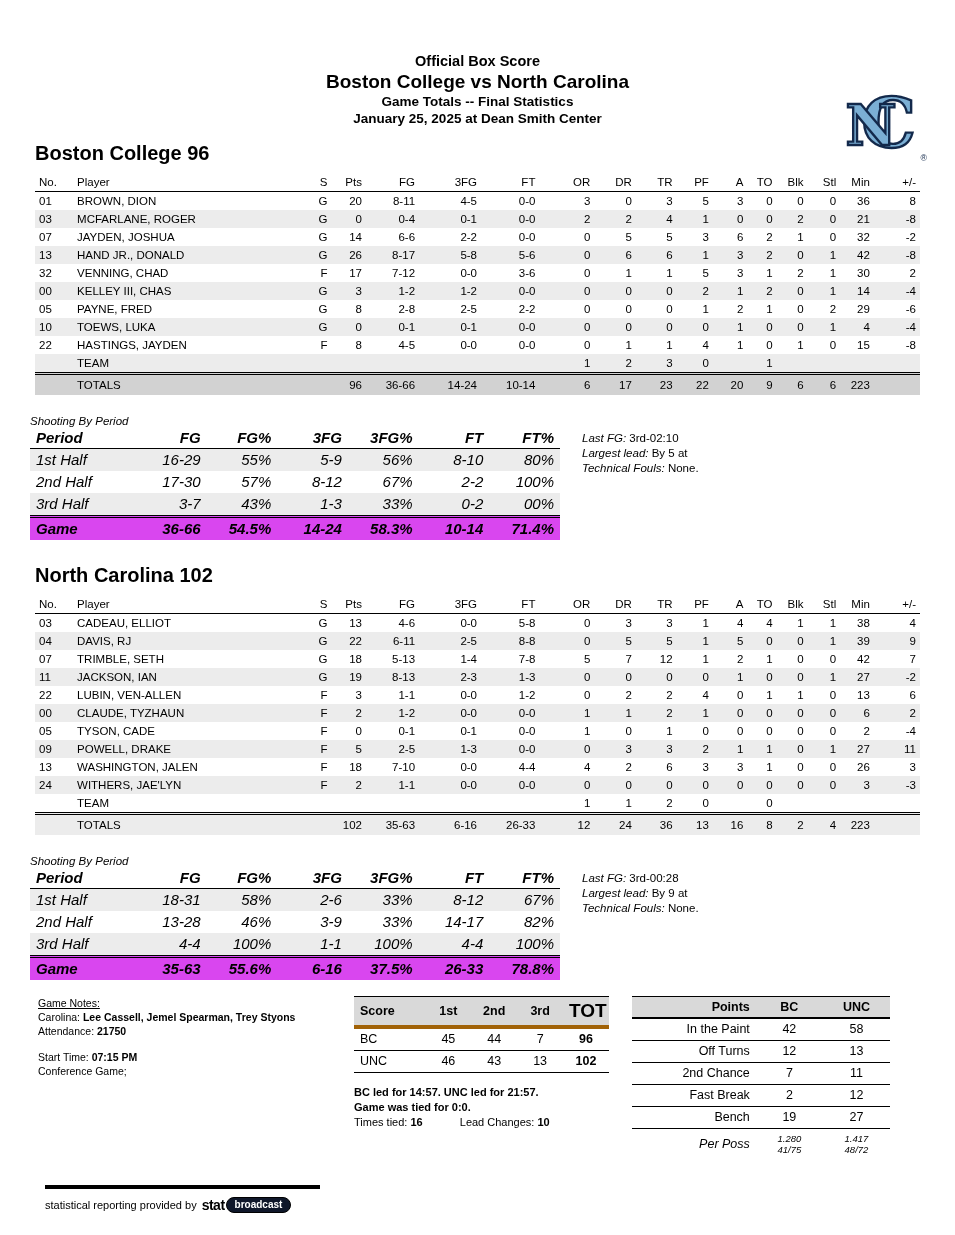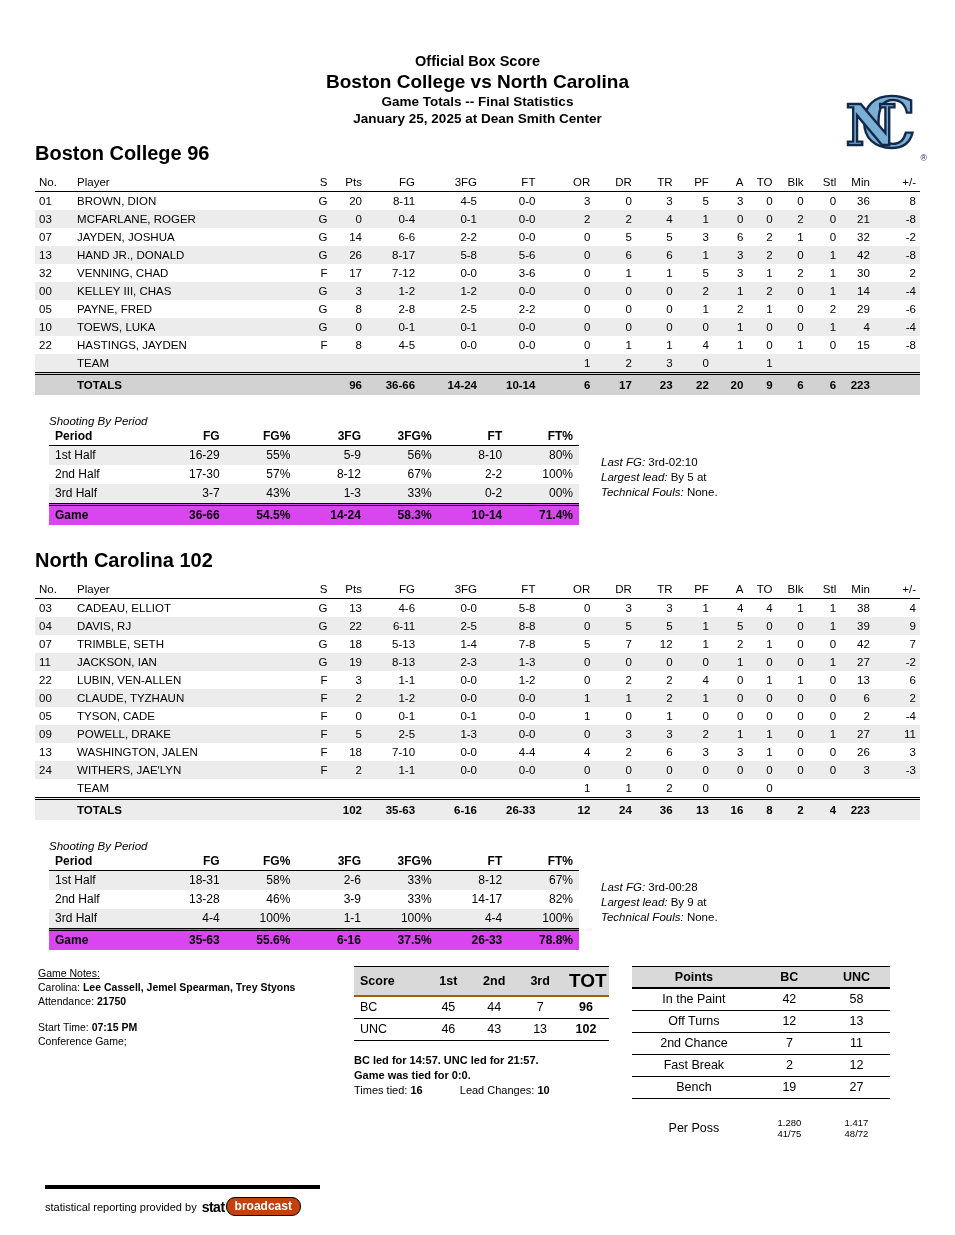--- a/index.html
+++ b/index.html
@@ -31,71 +31,71 @@
   .box th:nth-child(1){width:4.3%} .box th:nth-child(2){width:26.2%}
   .box th:nth-child(3){width:3%}  .box th:nth-child(4){width:3.9%}
   .box th:nth-child(5){width:6%}  .box th:nth-child(6){width:7%}
   .box th:nth-child(7){width:6.6%}.box th:nth-child(8){width:6.2%}
   .box th:nth-child(9){width:4.7%}.box th:nth-child(10){width:4.6%}
   .box th:nth-child(11){width:4.1%}.box th:nth-child(12){width:3.9%}
   .box th:nth-child(13){width:3.3%}.box th:nth-child(14){width:3.5%}
   .box th:nth-child(15){width:3.7%}.box th:nth-child(16){width:3.8%}
   .box th:nth-child(17){width:5.2%}
   .box tbody tr:nth-child(even) { background:#ececec; }
-  .box tr.r-totals { background:#d2d2d2; font-weight:bold; border-top:3px double #000; }
+  .box tr.r-totals { background:#d2d2d2; font-weight:normal; border-top:3px double #000; }
   .box tr.r-totals td { padding-top:4px; padding-bottom:4px; }
 
   
-  .shoot-row { display:flex; margin:20px 0 0 49px;align-items:center; }
+  .shoot-row { display:flex; margin:20px 0 0 30px; }
   .shoot-title { font-style:italic; font-size:11.5px; margin-bottom:1px; }
-  .shoot { width:530px; table-layout:fixed; font-size:12px; }
+  .shoot { width:530px; table-layout:fixed; font-size:15px;font-style:italic; }
   .shoot th { font-weight:bold; text-align:right; padding:1px 6px 2px 6px; border-bottom:1.5px solid #000; }
   .shoot td { text-align:right; padding:2.5px 6px; }
   .shoot th:first-child, .shoot td:first-child { text-align:left; width:20%; }
   .shoot tbody tr:nth-child(odd) { background:#ececec; }
   .shoot tr.r-game { background:#d946ef; font-weight:bold; border-top:3px double #000; }
 
   .team-notes { margin-left:22px; margin-top:16px; font-size:11.5px; line-height:1.3; }
   .team-notes .lbl { font-style:italic; }
 
   
   .bottom { display:flex; margin:16px 0 0 38px; gap:18px; }
   .game-notes { width:298px; font-size:10.5px; line-height:1.35; }
   .game-notes .gn-title { text-decoration:underline; }
   .game-notes b { font-weight:bold; }
   .gn-spacer { height:12px; }
 
   .score-block { width:260px; }
   .score { width:255px; table-layout:fixed; font-size:12.5px; }
   .score th { background:#d9d9d9; font-weight:bold; text-align:center; padding:3px 6px;
-              border-top:1.5px solid #000; border-bottom:2px solid #a16207; }
+              border-top:1.5px solid #000; border-bottom:4px solid #a16207; }
   .score td { text-align:center; padding:3.5px 6px; border-bottom:1.3px solid #000; }
   .score th:first-child, .score td:first-child { text-align:left; width:28%; }
   .score th:last-child { font-size:19px; }
   .score td:last-child { font-weight:bold; }
   .score-notes { margin-top:12px; font-size:11px; line-height:1.4; }
   .score-notes .bold-line { font-weight:bold; }
   .tied-row span.pair { margin-right:34px; }
 
   .points-block { width:262px; }
   .points { width:258px; table-layout:fixed; font-size:12.5px; }
   .points th { background:#d9d9d9; font-weight:bold; text-align:center; padding:3px 6px;
                border-top:1.5px solid #000; border-bottom:2px solid #000; }
   .points td { text-align:center; padding:3.5px 6px; border-bottom:1.3px solid #000; }
-  .points th:first-child, .points td:first-child { text-align:center; width:48%; }
-  .points tr.r-perposs td { font-size:9.5px; line-height:1.2; white-space:pre-line; border-bottom:none; padding-top:18px; }
+  .points th:first-child, .points td:first-child { text-align:right; width:48%; }
+  .points tr.r-perposs td { font-size:9.5px; line-height:1.2; white-space:pre-line; border-bottom:none; padding-top:4px;font-style:italic; }
   .points tr.r-perposs td:first-child { font-size:12.5px; }
 
   
   .footer { position:absolute; left:45px; top:1185px; width:285px; }
   .footer-rule { height:4px; background:#000; width:275px; margin-bottom:8px; }
   .footer-line { display:flex; align-items:center; font-size:11px; white-space:nowrap; }
   .sb-logo { margin-left:5px; display:inline-flex; align-items:center; }
   .sb-stat { font-weight:bold; font-size:14px; letter-spacing:-0.5px; }
-  .sb-broadcast { background:#c2410c; color:#fff; font-weight:bold; font-size:12px;
+  .sb-broadcast { background:#0f172a; color:#fff; font-weight:bold; font-size:10px;
                   border-radius:9px; padding:1px 8px 2px 8px; margin-left:1px; border:1px solid #000; }
 </style>
 </head>
 <body>
 
 <div class="page">
 
   <div class="top-header">
     <div class="hl1">Official Box Score</div>
     <div class="hl2">Boston College vs North Carolina</div>

